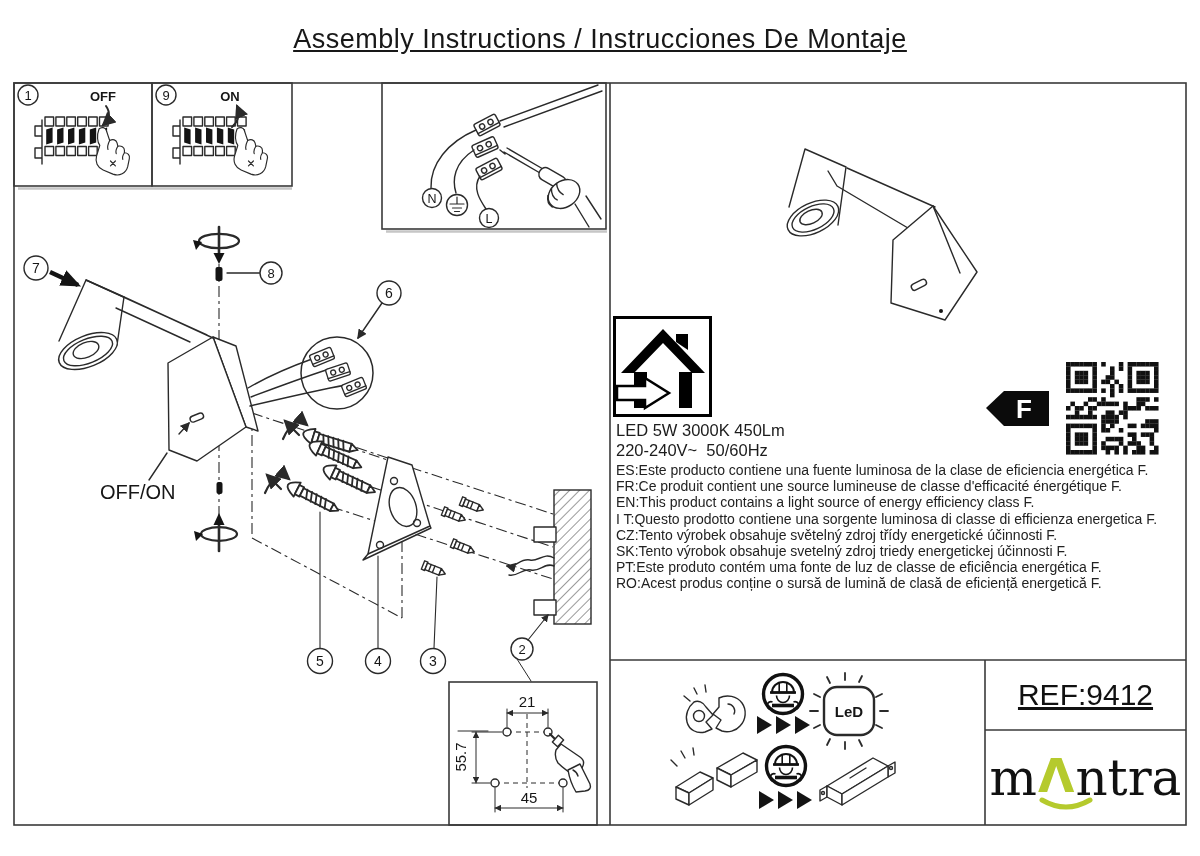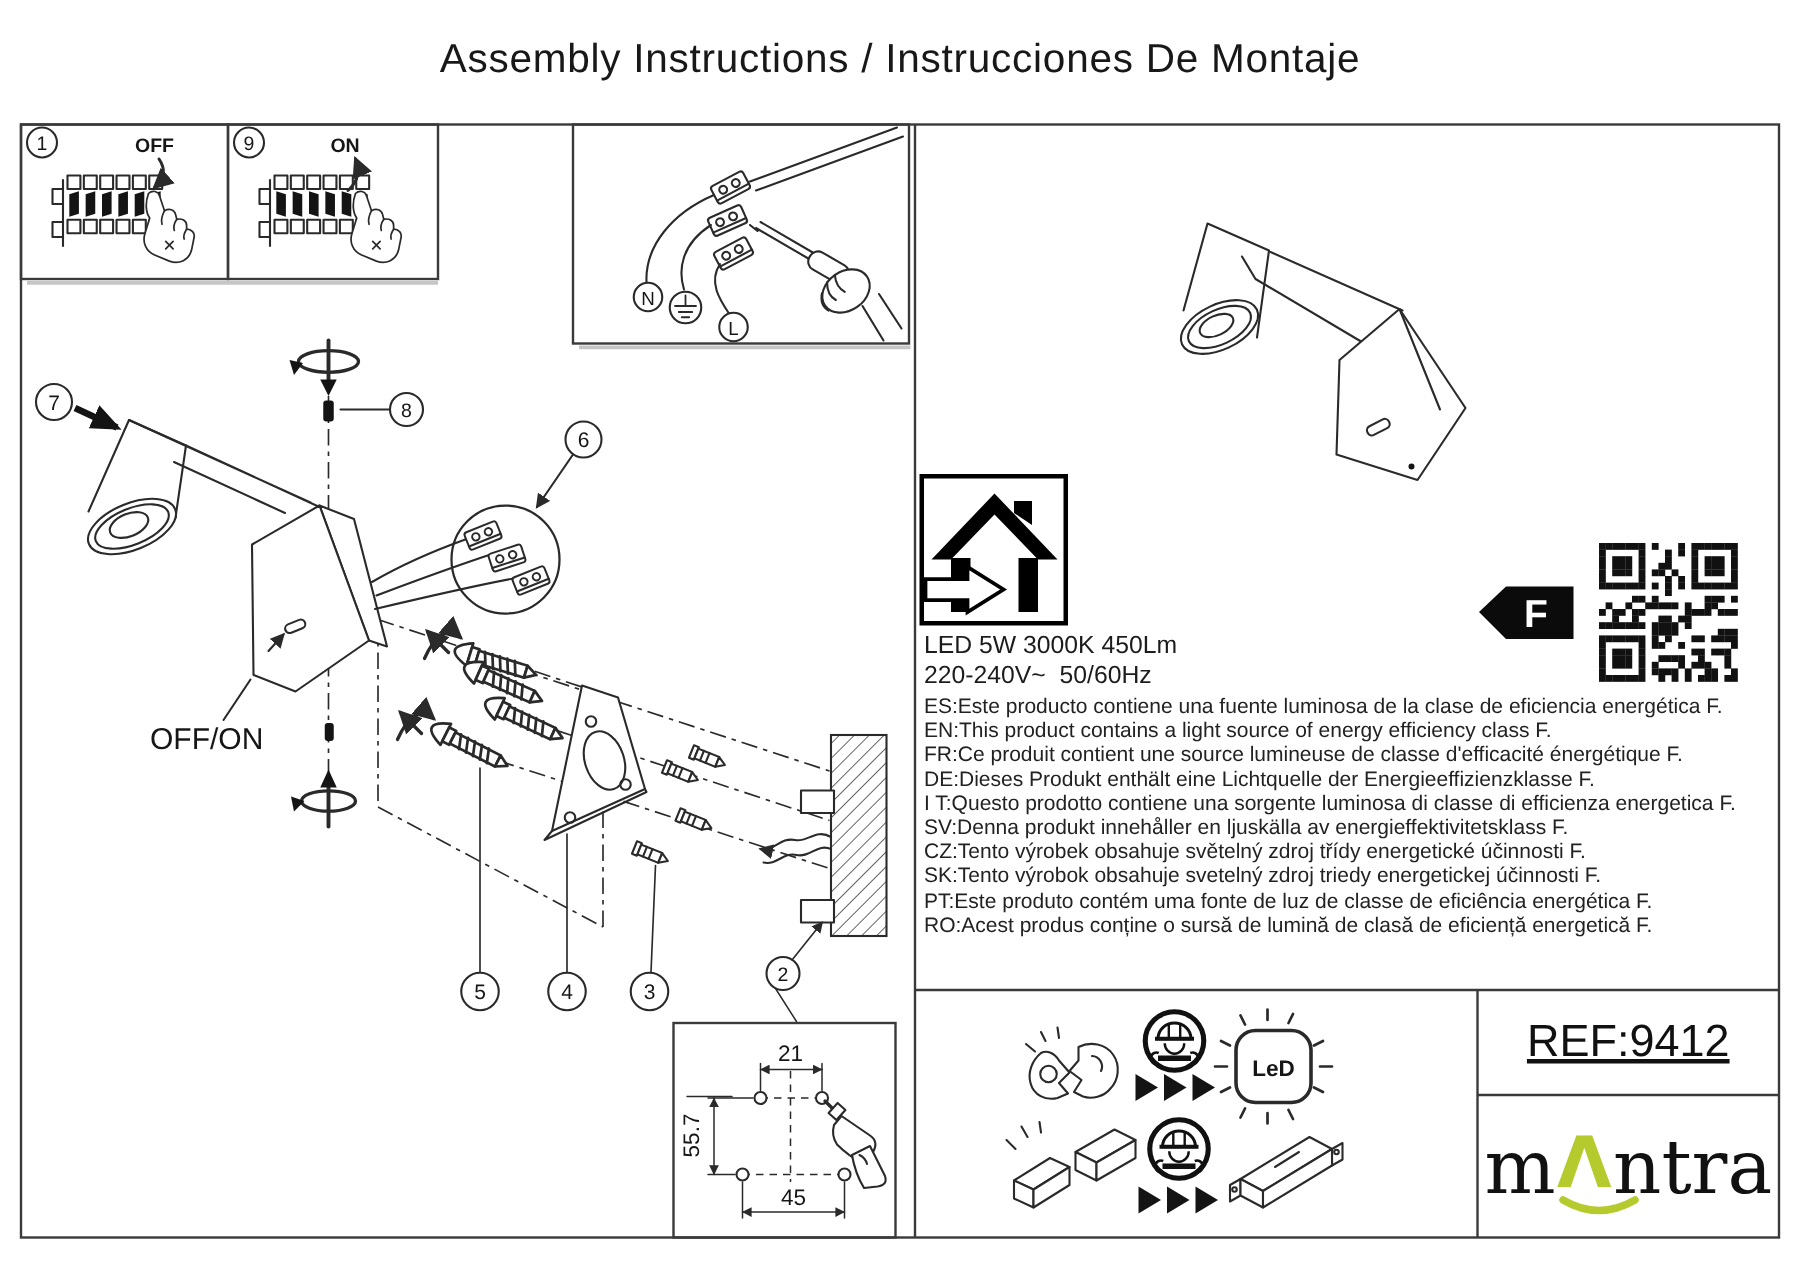--- a/index.html
+++ b/index.html
@@ -1,19 +1,19 @@
 <!DOCTYPE html>
 <html><head>
 <meta charset="utf-8">
 <style>
   html,body{margin:0;padding:0;background:#fff;}
   .sheet{position:relative;width:1200px;height:856px;background:#fff;
          font-family:"Liberation Sans",sans-serif;color:#1a1a1a;overflow:hidden;}
   .title{position:absolute;top:24px;left:0;width:100%;text-align:center;
-         font-size:27px;letter-spacing:.5px;color:#181818;}
+         font-size:27px;letter-spacing:.5px;color:#181818;text-decoration:underline;}
   .art{position:absolute;left:0;top:0;width:1200px;height:856px;}
   
   .ln{fill:none;stroke:#2a2a2a;stroke-width:1.4;stroke-linecap:round;stroke-linejoin:round;}
   .wh{fill:#fff;stroke:#2a2a2a;stroke-width:1.4;stroke-linejoin:round;}
   .blk{fill:#141414;stroke:none;}
   .bord{fill:none;stroke:#3a3a3a;stroke-width:1.6;}
   .shadow{stroke:#c6c6c6;stroke-width:2.5;}
   .dash{fill:none;stroke:#2a2a2a;stroke-width:1.1;stroke-dasharray:11 4 3 4;}
   .dsh{fill:none;stroke:#2a2a2a;stroke-width:1;stroke-dasharray:5 4;}
   .svgt{fill:#161616;font-family:"Liberation Sans",sans-serif;}
@@ -583,25 +583,23 @@
         <path class="ln" d="M 573,770 q 4,2 5,6"></path>
       </g>
     </g>
   </svg>
 
   <div class="spec" style="top:421px;">LED 5W 3000K 450Lm</div>
   <div class="spec" style="top:441px;">220-240V~&nbsp; 50/60Hz</div>
 
   <div class="langs">
     <div>ES:Este producto contiene una fuente luminosa de la clase de eficiencia energética F.</div>
+    <div>FR:Ce produit contient une source lumineuse de classe d'efficacité énergétique F.</div>
     <div>EN:This product contains a light source of energy efficiency class F.</div>
-    <div>FR:Ce produit contient une source lumineuse de classe d'efficacité énergétique F.</div>
-    <div>DE:Dieses Produkt enthält eine Lichtquelle der Energieeffizienzklasse F.</div>
     <div>I T:Questo prodotto contiene una sorgente luminosa di classe di efficienza energetica F.</div>
-    <div>SV:Denna produkt innehåller en ljuskälla av energieffektivitetsklass F.</div>
     <div>CZ:Tento výrobek obsahuje světelný zdroj třídy energetické účinnosti F.</div>
     <div>SK:Tento výrobok obsahuje svetelný zdroj triedy energetickej účinnosti F.</div>
     <div>PT:Este produto contém uma fonte de luz de classe de eficiência energética F.</div>
     <div>RO:Acest produs conține o sursă de lumină de clasă de eficiență energetică F.</div>
   </div>
 
   <div class="refbox">REF:9412</div>
 
   <div class="logo">
     <span class="srf">m</span>

